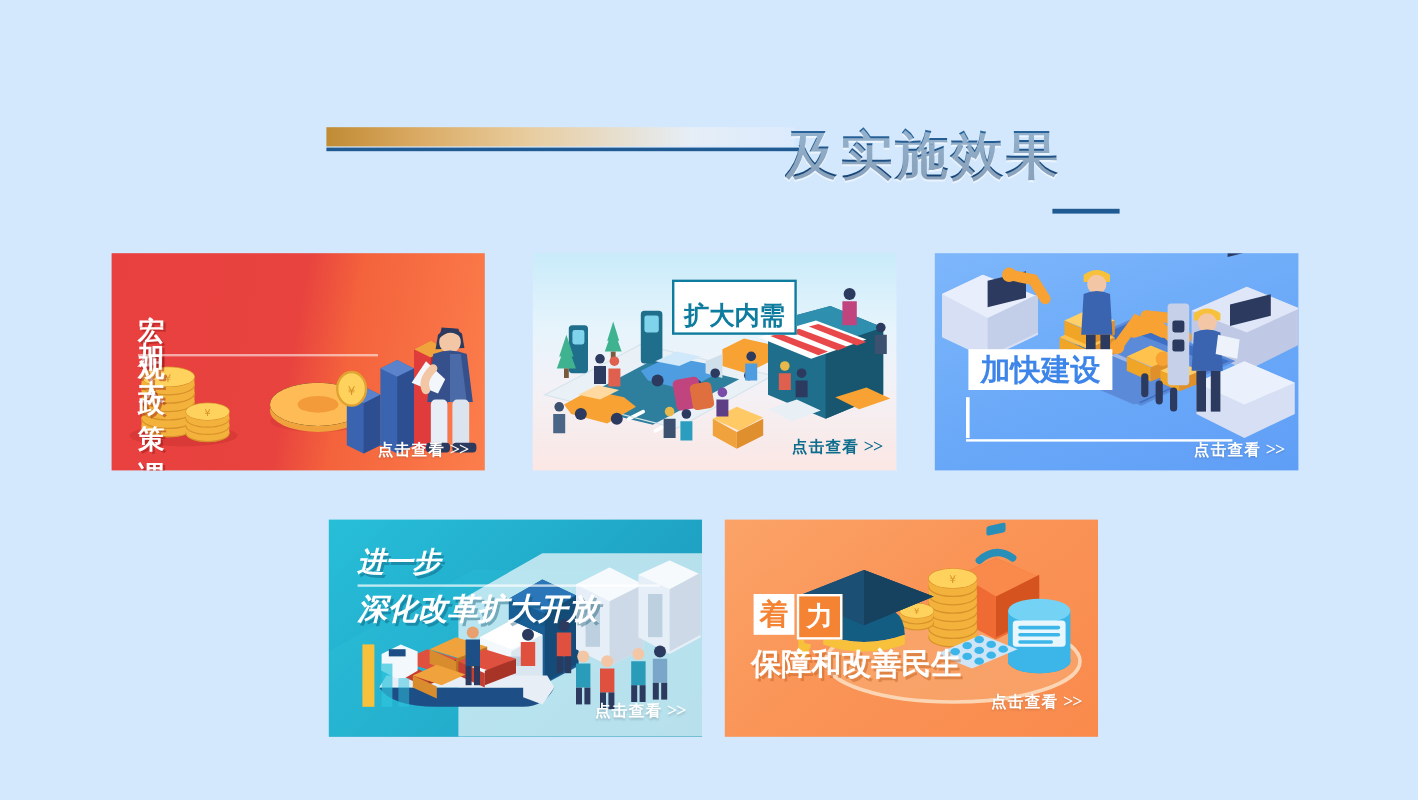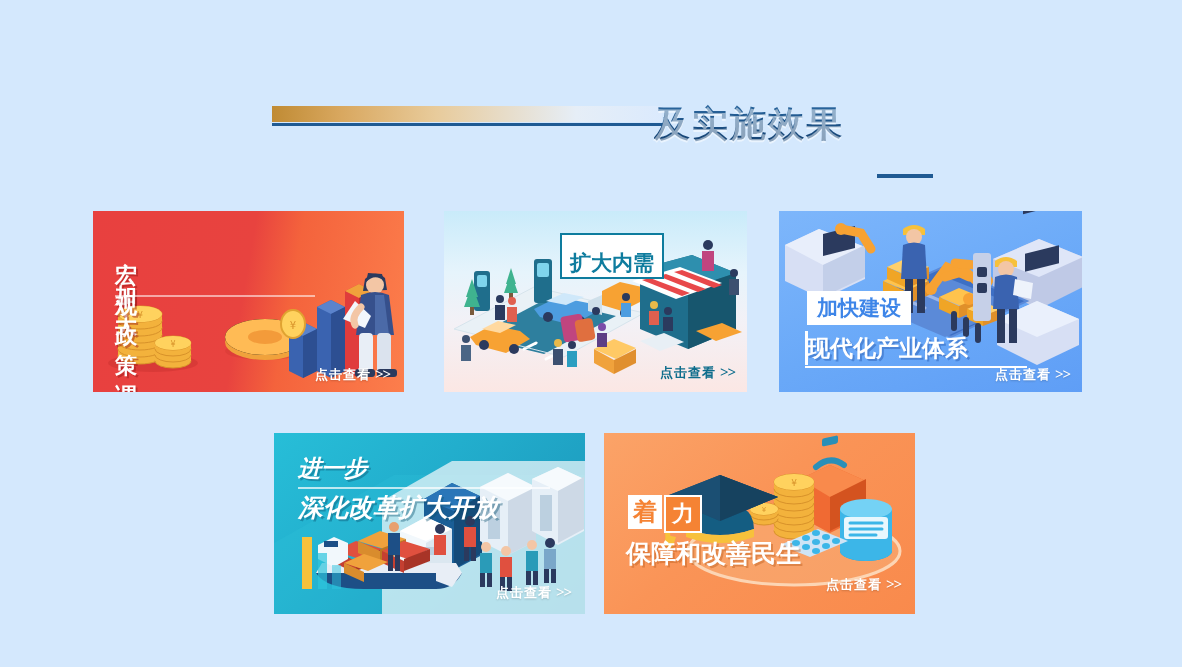--- a/index.html
+++ b/index.html
@@ -26,21 +26,21 @@
   .title-bar{
     position:absolute; left:272px; top:56px; width:390px; height:16px;
     background:linear-gradient(90deg,#c08b34 0%,#d9a860 18%,#e8cb9b 42%,#e6eef7 78%,#dbeafd 100%);
   }
   .title-rule{
     position:absolute; left:272px; top:73px; width:398px; height:3px;
     background:#1f5a93;
   }
   .title-line2{
     position:absolute; left:654px; top:50px;
-    font-size:36px; font-weight:bold; letter-spacing:2px;
+    font-size:44px; font-weight:bold; letter-spacing:2px;
     background:linear-gradient(180deg,#2e6ca4 0%,#1b4f83 55%,#123d6b 100%);
     -webkit-background-clip:text; background-clip:text; color:transparent;
     text-shadow:0 2px 0 rgba(255,255,255,.5);
     font-family:"DejaVu Sans","Liberation Sans",sans-serif;
   }
   .title-dash{
     position:absolute; left:877px; top:124px; width:56px; height:4px;
     background:#1f5a93;
   }
 
@@ -81,21 +81,21 @@
   #card-demand .boxB{position:absolute;left:116px;top:22px;height:42px;
     background:#fff;border:2px solid #0e7c9e;display:flex;align-items:flex-end;padding:0 8px;}
   #card-demand .boxB span{color:#0e7c9e;font-size:21px;}
   #card-demand .cta{right:12px;bottom:10px;color:#0e6d8c;text-shadow:none;}
 
   
   #card-industry{left:779px;top:211px;width:303px;height:181px;
     background:linear-gradient(160deg,#7db6fb 0%,#6aa9f8 55%,#5f9ef6 100%);}
   #card-industry .boxA{position:absolute;left:28px;top:80px;height:34px;
     background:#fff;display:flex;align-items:center;padding:0 10px;}
-  #card-industry .boxA span{color:#3d85e8;font-size:21px;}
+  #card-industry .boxA span{color:#3d85e8;font-size:25px;}
   #card-industry .l2{position:absolute;left:28px;top:122px;font-size:23px;color:#fff;
     text-shadow:2px 2px 0 rgba(40,90,175,.45);}
   #card-industry .brk{position:absolute;left:26px;top:120px;width:3px;height:34px;background:#fff;}
   #card-industry .brk2{position:absolute;left:26px;top:155px;width:222px;height:2px;background:#fff;}
   #card-industry .cta{right:12px;bottom:8px;}
 
   
   #card-reform{left:238px;top:433px;width:311px;height:181px;
     background:linear-gradient(135deg,#27bed8 0%,#22aecd 40%,#1b93b8 100%);margin-left:36px;}
   #card-reform .t1{position:absolute;left:24px;top:20px;font-size:23px;color:#fff;
@@ -438,21 +438,20 @@
         <rect x="218" y="98" width="8" height="34" fill="#2b3a5e"></rect>
         <rect x="230" y="98" width="8" height="34" fill="#2b3a5e"></rect>
         <path d="M236 68 l18 4 -2 16 -18 -4 z" fill="#eef3fb"></path>
       </g>
     </svg>
   </div>
   <div class="boxA">
     <span class="hl">加快建设</span>
   </div>
   <div class="brk"></div>
-  <div class="l2 hl">现代化产业体系</div>
   <div class="brk2"></div>
   <div class="cta">
     <span>点击查看</span><span class="arrows">&gt;&gt;</span>
   </div>
 </div>
 
 <div class="card" id="card-reform">
   <div class="card-art">
     <svg width="311" height="181" viewBox="0 0 311 181">
 

